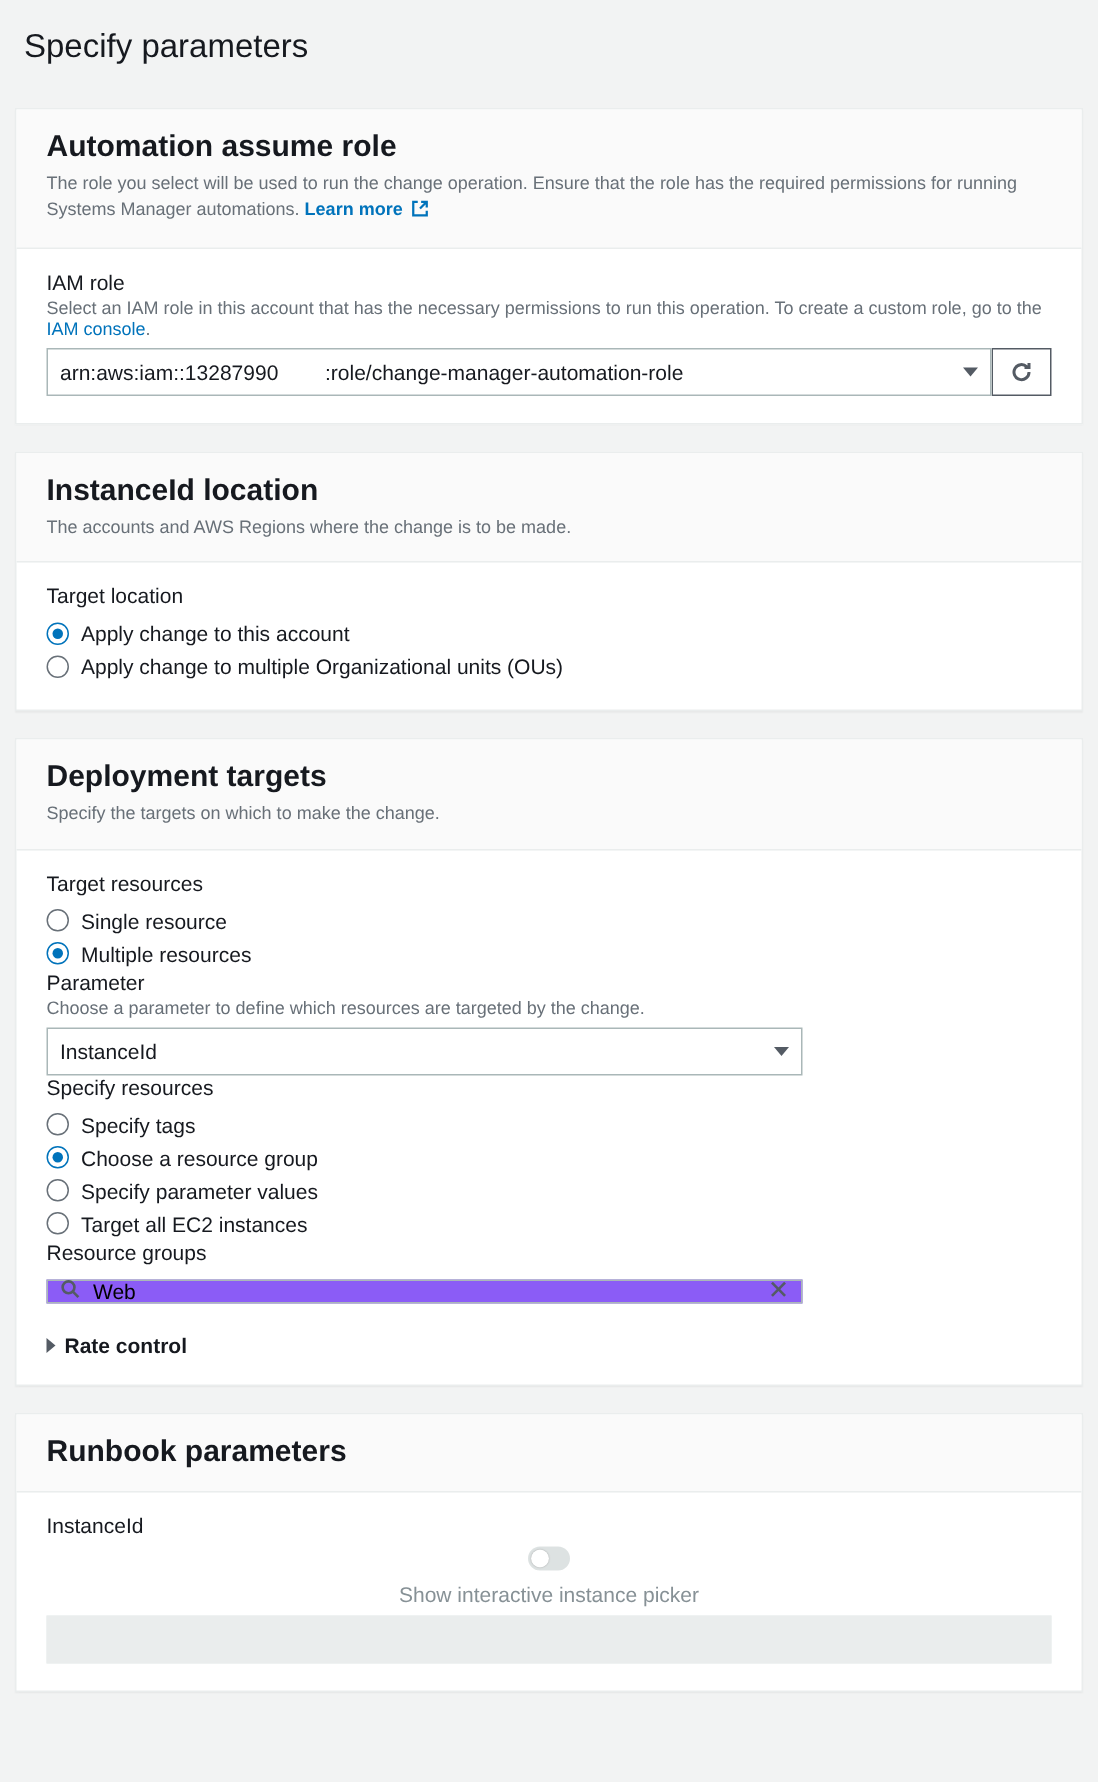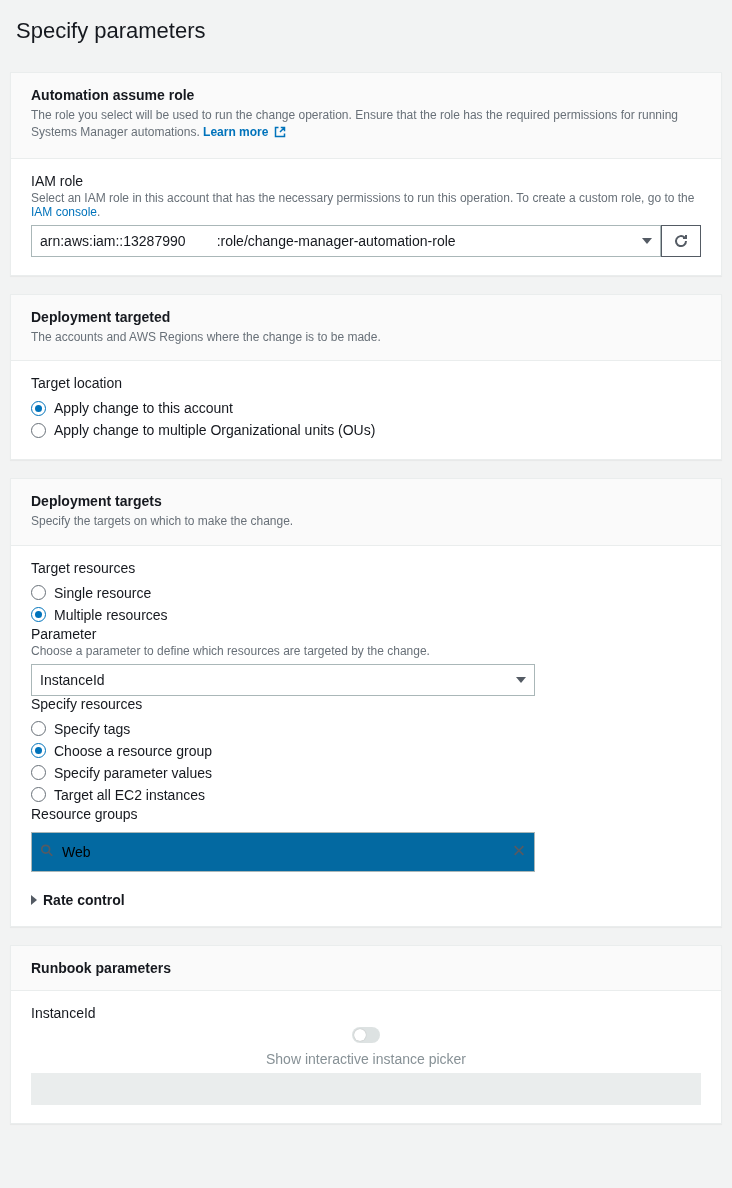--- a/index.html
+++ b/index.html
@@ -16,21 +16,21 @@
     background: #fff;
     border: 1px solid #eaeded;
     box-shadow: 0 1px 1px rgba(0,0,0,0.04);
     margin-bottom: 18px;
   }
   .panel-header {
     padding: 14px 20px 14px 20px;
     border-bottom: 1px solid #eaeded;
     background: #fafafa;
   }
-  .panel-header h2 { font-size: 14px; font-weight: 700; color: #16191f; }
+  .panel-header h2 { font-size: 20px; font-weight: 700; color: #16191f; }
   .panel-desc { font-size: 12px; color: #687078; margin-top: 4px; line-height: 1.45; }
   .panel-body { padding: 14px 20px 18px 20px; }
   .field-label { font-size: 14px; color: #16191f; margin-bottom: 2px; }
   .field-desc { font-size: 12px; color: #687078; margin-bottom: 6px; }
   .link { color: #0073bb; cursor: pointer; font-weight: 700; }
   .link-inline { color: #0073bb; cursor: pointer; }
   .ext-icon { display:inline-block; vertical-align:-2px; margin-left:2px;}
   .row { display: flex; align-items: stretch; }
   .select-wrap {
     position: relative; flex: 1;
@@ -48,21 +48,21 @@
   }
   .radio-group { margin-top: 6px; }
   .radio-row { display:flex; align-items:center; gap:8px; padding: 3px 0; cursor:pointer;}
   .radio {
     width:15px;height:15px;border:1px solid #687078;border-radius:50%;background:#fff;flex-shrink:0;
     display:flex;align-items:center;justify-content:center;
   }
   .radio.sel { border-color:#0073bb; }
   .radio.sel::after{content:"";width:7px;height:7px;border-radius:50%;background:#0073bb;}
   .search-wrap {
-    position:relative; width:504px; height:40px; border:1px solid #aab7b8;background:#0369a1;
+    position:relative; width:504px; height:16px; border:1px solid #aab7b8;background:#8b5cf6;
     display:flex;align-items:center;padding:0 46px 0 30px;
   }
   .search-wrap .mag {position:absolute;left:8px;top:50%;transform:translateY(-50%);}
   .search-wrap .clr {position:absolute;right:8px;top:50%;transform:translateY(-50%);cursor:pointer;}
   .search-wrap input{border:none;outline:none;width:100%;font-size:14px;background:transparent;}
   .expander{display:flex;align-items:center;gap:6px;margin-top:20px;cursor:pointer;font-weight:700;font-size:14px;color:#16191f;}
   .tri{width:0;height:0;border-top:5px solid transparent;border-bottom:5px solid transparent;border-left:6px solid #545b64;}
   .gap-lg{margin-top:0;}
   .gap-md{margin-top:10px;}
   .toggle-row{display:flex;align-items:center;gap:8px;margin-top:6px;flex-direction:column;}
@@ -106,21 +106,21 @@
           <svg width="16" height="16" viewBox="0 0 16 16">
               <path fill="none" stroke="#545b64" stroke-width="2" d="M13 8a5 5 0 1 1-1.5-3.5M13 2v3h-3"></path>
             </svg>
         </div>
       </div>
     </div>
   </div>
 
   <div class="panel">
     <div class="panel-header">
-      <h2>Deployment targeted</h2>
+      <h2>InstanceId location</h2>
       <p class="panel-desc">The accounts and AWS Regions where the change is to be made.</p>
     </div>
     <div class="panel-body">
       <div class="field-label">Target location</div>
       <div class="radio-group">
         <div class="radio-row">
           <span class="radio sel"></span>
           <span>Apply change to this account</span>
         </div>
         <div class="radio-row">

